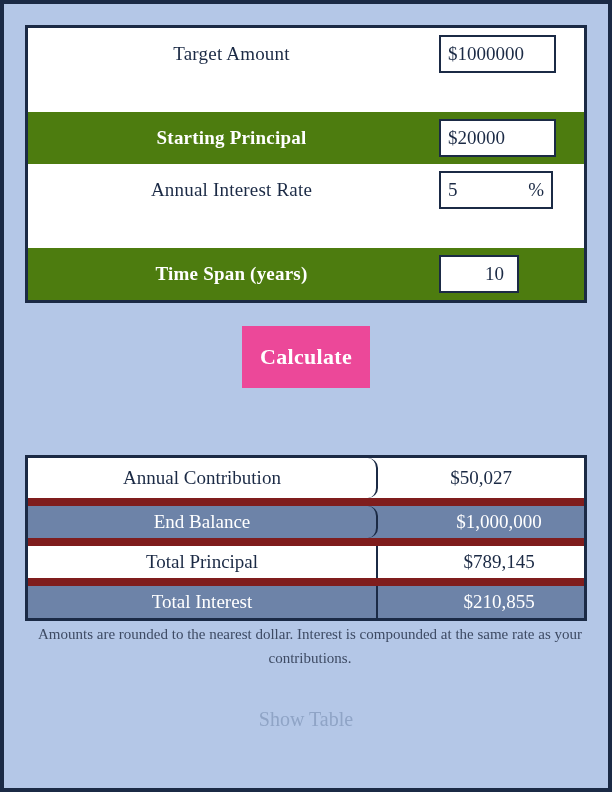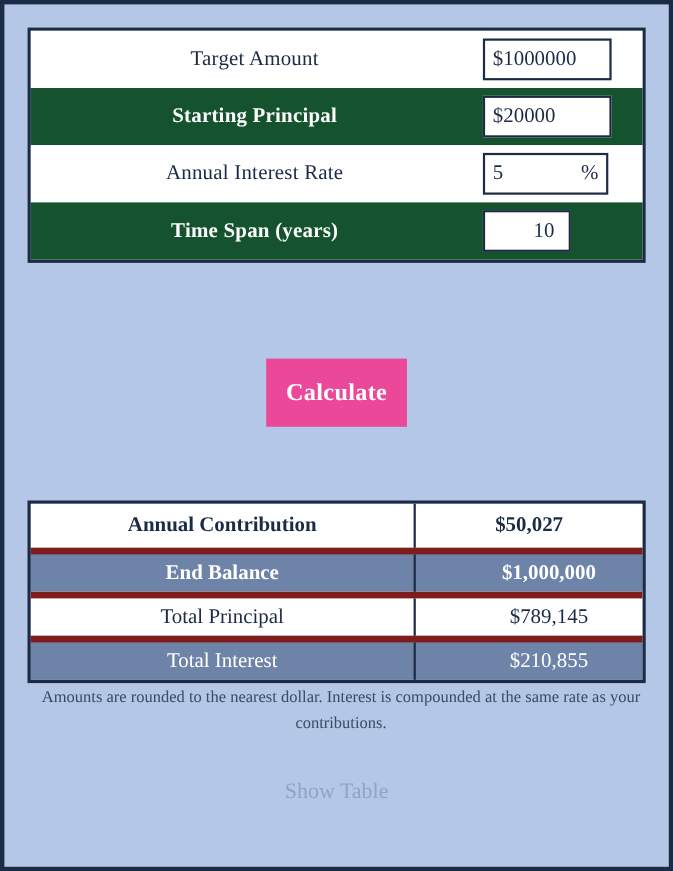--- a/index.html
+++ b/index.html
@@ -30,21 +30,22 @@
   .form-row {
     height: 52px;
     display: flex;
     align-items: center;
     box-sizing: border-box;
   }
   .form-row.white {
     background: #ffffff;
   }
   .form-row.band {
-    background: #14532d;
+    background: #4d7c0f;
+    margin-top: 32px;
   }
   .row-label {
     width: 411px;
     text-align: center;
     font-size: 19px;
     color: #1b2a45;
     letter-spacing: .2px;
     box-sizing: border-box;
     padding-right: 4px;
   }
@@ -117,21 +118,21 @@
     border: 3px solid #1b2a45;
     box-sizing: border-box;
   }
   .res-row {
     display: flex;
     height: 40px;
     box-sizing: border-box;
   }
   .res-row.white { background: #ffffff; }
   .res-row.band  { background: #6d83a8; }
-  .res-row + .res-row { border-top: 6px solid #7f1d1d; gap: 36px; }
+  .res-row + .res-row { border-top: 8px solid #7f1d1d; gap: 36px; }
 
   .res-name {
     width: 350px;
     display: flex;
     align-items: center;
     justify-content: center;
     font-size: 19px;
     color: #1b2a45;
     border-right: 2px solid #1b2a45;
     box-sizing: border-box;
@@ -141,21 +142,21 @@
     display: flex;
     align-items: center;
     justify-content: center;
     font-size: 19px;
     color: #1b2a45;
     box-sizing: border-box;
   }
   .res-row.band .res-name,
   .res-row.band .res-val { color: #ffffff; }
   .res-row.bold .res-name,
-  .res-row.bold .res-val { font-weight: bold; }
+  .res-row.bold .res-val { font-weight: normal; border-radius: 10px; }
 
   
   .footnote {
     position: absolute;
     left: 28px;
     top: 618px;
     width: 556px;
     text-align: center;
     font-size: 15px;
     line-height: 24px;

